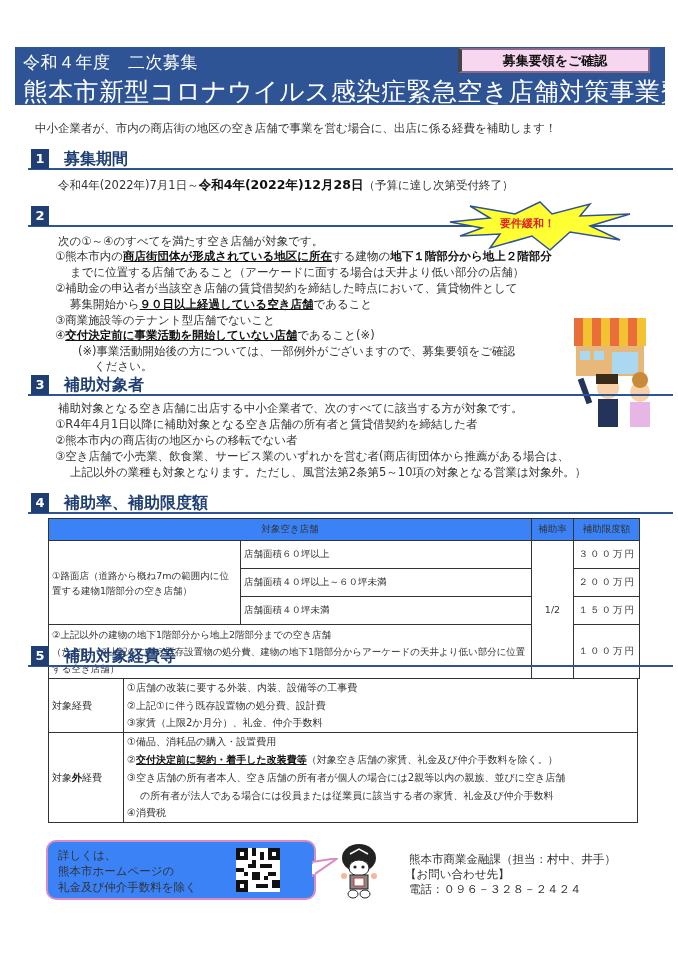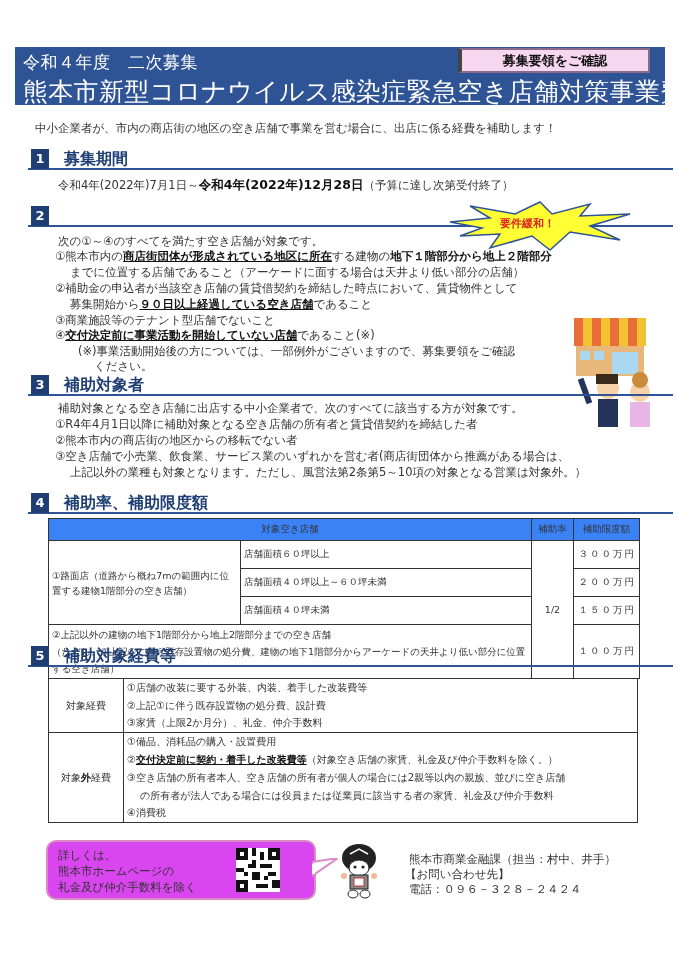--- a/index.html
+++ b/index.html
@@ -39,26 +39,26 @@
   table { border-collapse: collapse; position: absolute; font-size: 9.5px; color: #333; }
   td, th { border: 1px solid #333; padding: 1px 3px; font-weight: normal; vertical-align: middle; }
   .t4 { left: 48px; top: 518px; width: 592px; }
   .t4 th { background: #3b82f6; text-align: center; height: 22px; }
   .t4 td { height: 28px; }
   .right { text-align: right; letter-spacing: 2px; }
   .center { text-align: center; }
 
   .t5 { left: 48px; top: 678px; width: 590px; font-size: 10px; }
   .t5 td { border: 1px solid #333; }
-  .t5 .cat { width: 75px; text-align: center; }
+  .t5 .cat { width: 75px; text-align: left; }
   .t5 .item { height: 18px; border-top: none; border-bottom: none; padding-left: 3px; }
 
   .bubble {
     position: absolute; left: 46px; top: 840px; width: 270px; height: 60px;
-    border: 2px solid #d98cc4; border-radius: 10px; background: #d946ef;
+    border: 2px solid #d98cc4; border-radius: 10px; background: #3b82f6;
   }
   .bubble .t { position: absolute; left: 10px; top: 5px; font-size: 11.5px; line-height: 16px; color: #333; white-space: nowrap; }
   .qr { position: absolute; left: 236px; top: 848px; width: 44px; height: 44px; }
   .mascot { position: absolute; left: 336px; top: 842px; width: 46px; height: 60px; }
   .contact { position: absolute; left: 405px; top: 852px; font-size: 11.5px; line-height: 15px; color: #333; white-space: nowrap; }
 </style>
 </head>
 <body>
 
 <div class="banner">
@@ -169,21 +169,21 @@
   </table>
 
 <div class="section-head" style="top:645px;">
   <span class="num">5</span>
   <span class="title">補助対象経費等</span>
 </div>
 <table class="t5">
   <tbody>
       <tr>
     <td class="cat" rowspan="3">対象経費</td>
-    <td class="item" style="border-top:1px solid #333;">①店舗の改装に要する外装、内装、着手した改装費等</td>
+    <td class="item" style="border-top:1px solid #333;">①店舗の改装に要する外装、内装、設備等の工事費</td>
   </tr>
   <tr>
     <td class="item">②上記①に伴う既存設置物の処分費、設計費</td>
   </tr>
   <tr>
     <td class="item" style="border-bottom:1px solid #333;">③家賃（上限2か月分）、礼金、仲介手数料</td>
   </tr>
   <tr>
     <td class="cat" rowspan="5">
       <span>対象</span><span class="b">外</span><span>経費</span>

